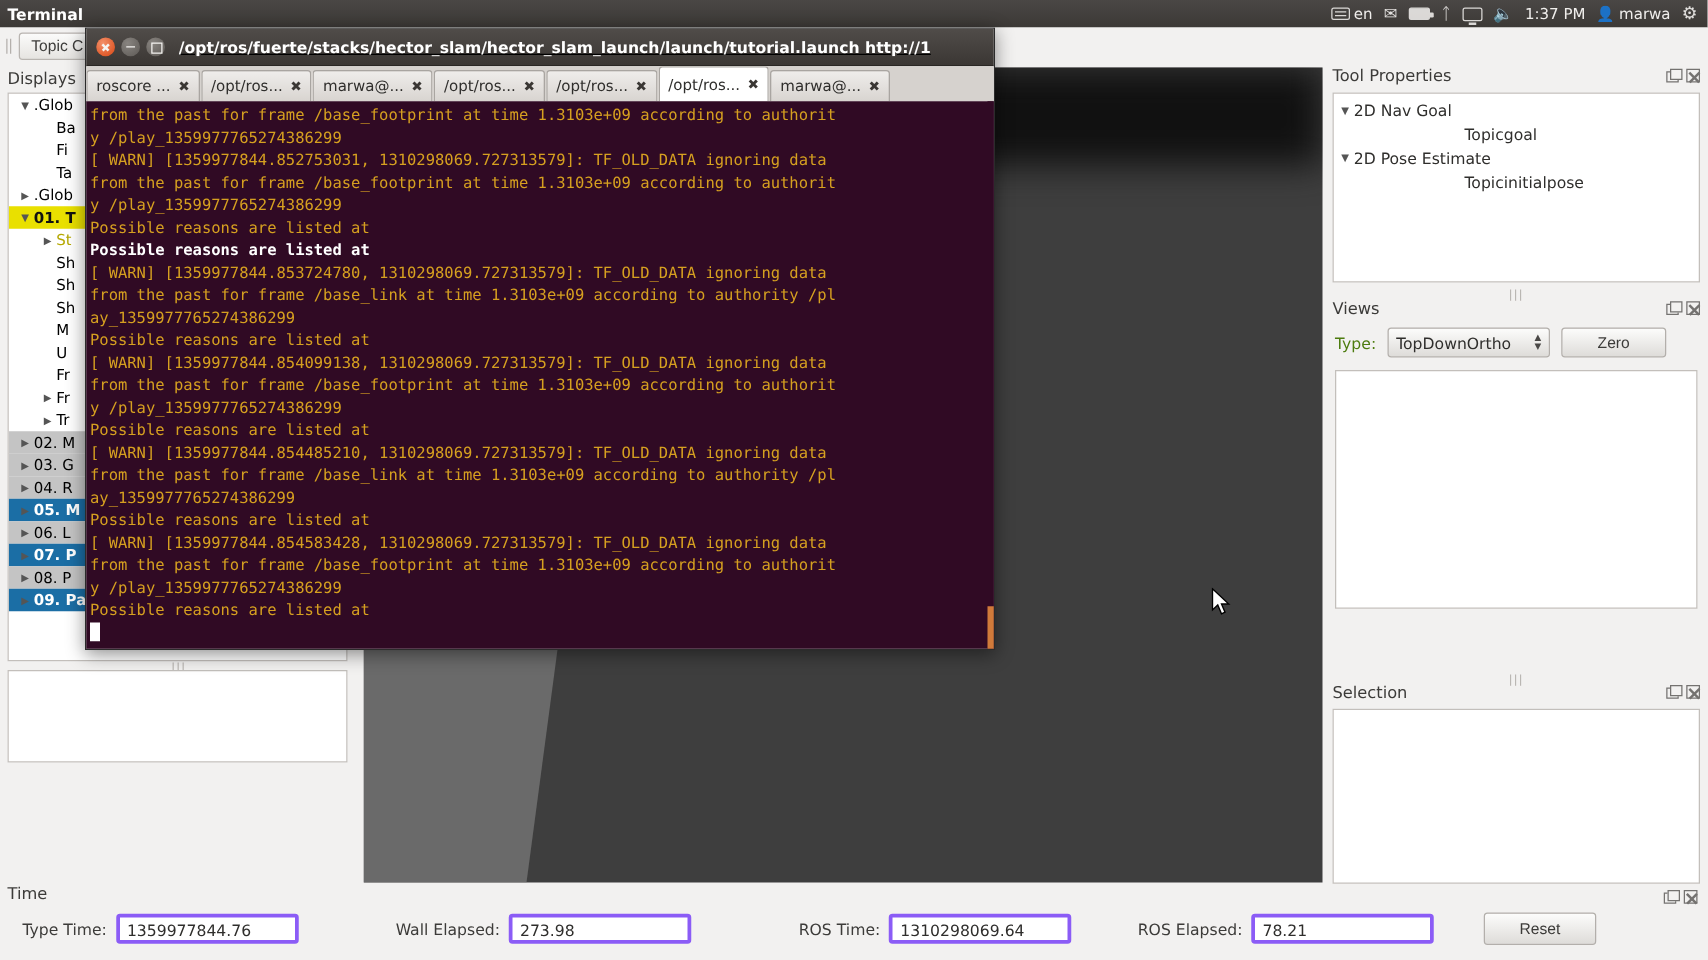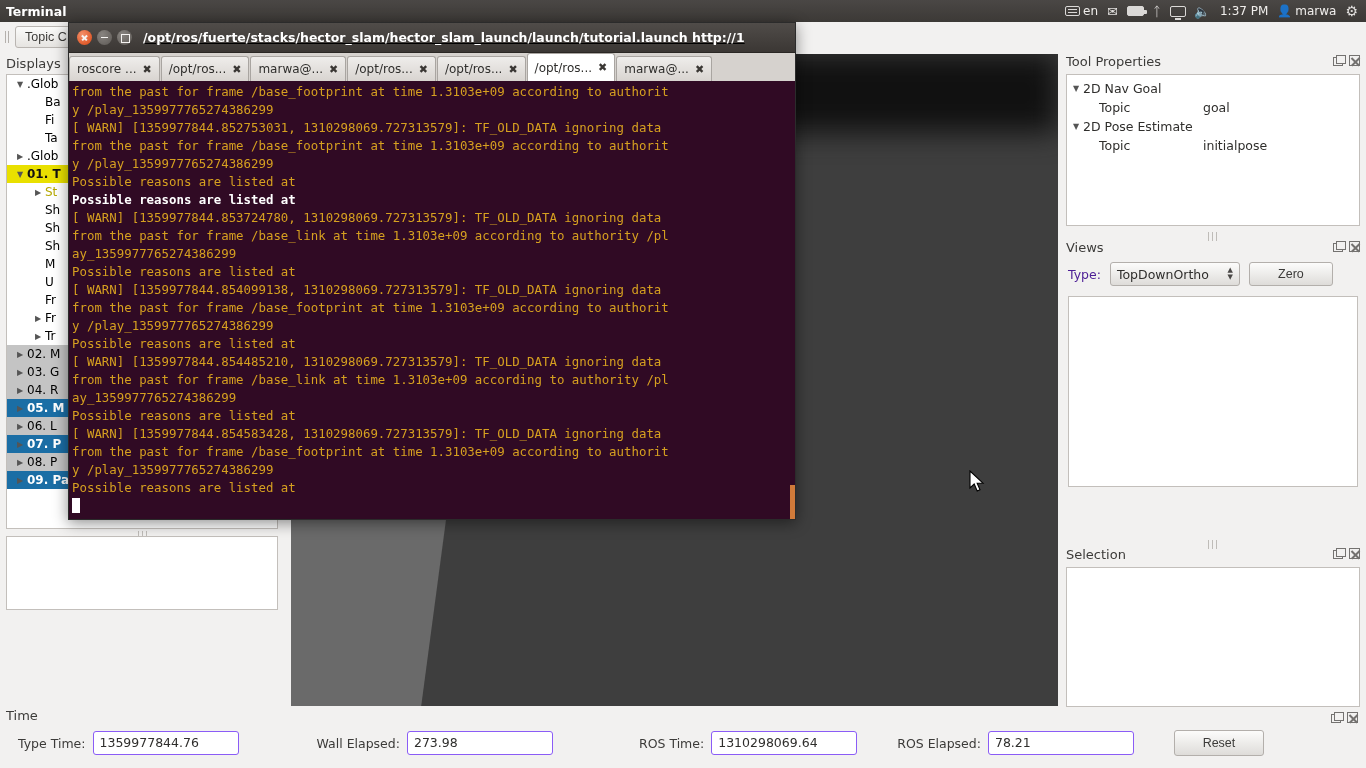--- a/index.html
+++ b/index.html
@@ -111,24 +111,24 @@
   #cursor-arrow { position:absolute; left:678px; top:466px; }
 
   
   #right-col { position:absolute; right:0; top:32px; width:306px; bottom:62px; }
   .rdock { position:absolute; left:0; right:0; }
   .rdock .dock-title { font-size:13px; color:#3c3b39; padding:0 0 4px 6px; }
   .rbox { background:#ffffff; border:1px solid #c3bfbb; }
 
   .prop-row { height:19px; display:flex; align-items:center; font-size:12.5px; color:#2f2e2c; }
   .prop-row .tw { width:16px; font-size:8px; }
-  .prop-key { width:104px; }
+  .prop-key { width:104px;text-align:right; }
 
   .vrow { display:flex; align-items:center; gap:9px; padding:0 8px; height:26px; }
-  .vlabel { font-size:12.5px; color:#4c1d95; }
+  .vlabel { font-size:12.5px; color:#4d7c0f; }
   .vselect {
     flex:1; height:24px; border:1px solid #b3afab; border-radius:3px;
     background:linear-gradient(to bottom,#fcfcfb,#dedcd9);
     display:flex; align-items:center; padding:0 6px; font-size:12.5px; color:#2f2e2c;
     position:relative; max-width:130px;
   }
   .spin { margin-left:auto; display:flex; flex-direction:column; gap:2px; line-height:5px; font-size:7px; color:#4a4846;}
   .vbtn {
     height:24px; border:1px solid #b3afab; border-radius:3px;
     background:linear-gradient(to bottom,#fcfcfb,#dedcd9);
@@ -136,21 +136,21 @@
   }
   .vbtn-row { display:flex; gap:8px; padding:0 8px; }
 
   
   #time-dock { position:absolute; left:0; right:0; bottom:0; height:62px; }
   #time-dock .dock-title{ padding:2px 0 0 6px; font-size:13px; }
   .time-fields { position:absolute; left:0; right:0; top:24px; display:flex; align-items:center; }
   .tfield { display:flex; align-items:center; gap:7px; }
   .tlabel { font-size:12.5px; color:#3c3b39; }
   .tinput {
-    height:24px; border:1px solid #8b5cf6; border-radius:3px; background:#ffffff;
+    height:24px; border:3px solid #8b5cf6; border-radius:3px; background:#ffffff;
     font-size:12.5px; color:#2f2e2c; padding:0 6px; line-height:22px;
   }
 
   
   #term {
     position:absolute; left:68px; top:22px; width:728px; height:498px;
     border:1px solid #2b2b2b; box-shadow:0 3px 14px rgba(0,0,0,.45);
     background:#ffffff;
   }
   #term-titlebar {
@@ -463,21 +463,21 @@
         <span class="tinput" style="width:146px;">1359977844.76</span>
       </div>
       <div class="tfield" style="margin-left:78px;">
         <span class="tlabel">Wall Elapsed:</span>
         <span class="tinput" style="width:146px;">273.98</span>
       </div>
       <div class="tfield" style="margin-left:86px;">
         <span class="tlabel">ROS Time:</span>
         <span class="tinput" style="width:146px;">1310298069.64</span>
       </div>
-      <div class="tfield" style="margin-left:40px;">
+      <div class="tfield" style="margin-left:53px;">
         <span class="tlabel">ROS Elapsed:</span>
         <span class="tinput" style="width:146px;">78.21</span>
       </div>
       <button class="vbtn" style="margin-left:40px;width:90px;height:26px;">Reset</button>
     </div>
   </div>
 </div>
 
 <div id="term">
   <div id="term-titlebar">

